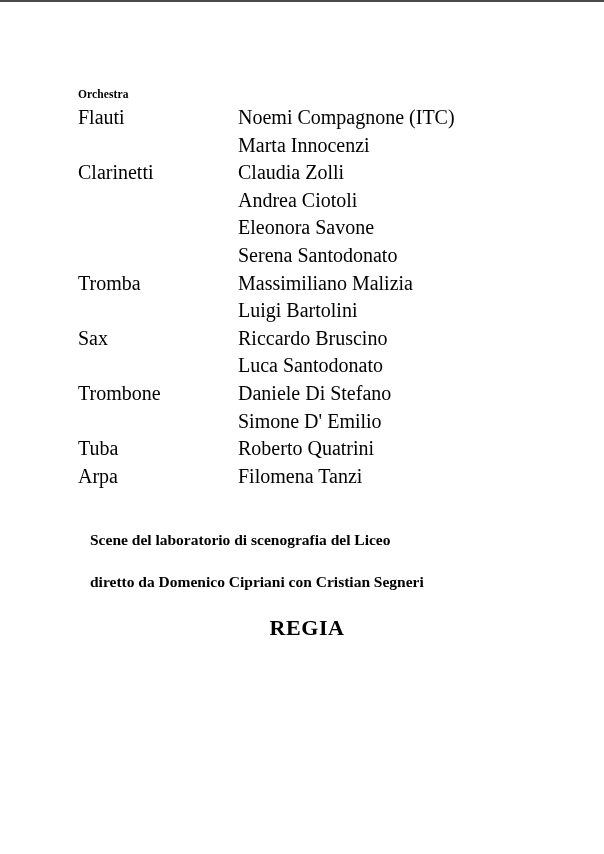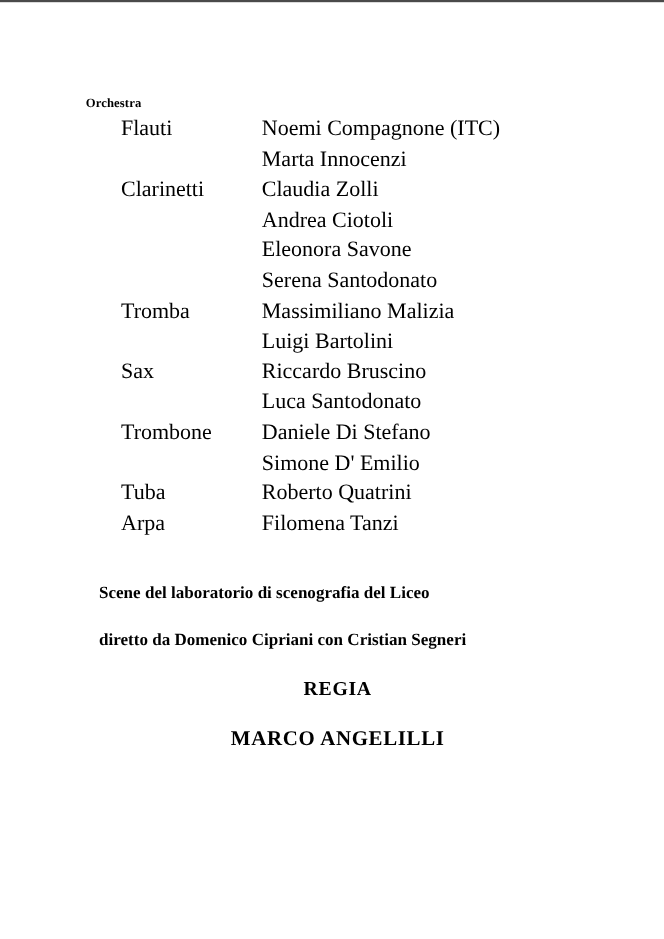--- a/index.html
+++ b/index.html
@@ -60,21 +60,20 @@
     height: 27.6px;
     white-space: nowrap;
   }
   .instrument {
     position: absolute;
     left: 0;
     top: 0;
     font-size: 20px;
     line-height: 27.6px;
     white-space: nowrap;
-    margin-left: 32px;
   }
   .performer {
     position: absolute;
     left: 160px;
     top: 0;
     font-size: 20px;
     line-height: 27.6px;
     white-space: nowrap;
   }
 
@@ -96,21 +95,21 @@
 
   
   .regia-block {
     position: absolute;
     left: 0;
     top: 617px;
     width: 604px;
     text-align: center;
   }
   .regia-label {
-    font-size: 18px;
+    font-size: 22px;
     font-weight: bold;
     letter-spacing: 0.6px;
     line-height: 1;
     margin-bottom: 27px;
     margin-left: 10px;
   }
   .regia-name {
     font-size: 19px;
     font-weight: bold;
     letter-spacing: 0.6px;
@@ -186,16 +185,15 @@
     </div>
   </div>
 
   <div class="credits">
     <div class="credit-line">Scene del laboratorio di scenografia del Liceo</div>
     <div class="credit-line">diretto da Domenico Cipriani con Cristian Segneri</div>
   </div>
 
   <div class="regia-block">
     <div class="regia-label">REGIA</div>
-    <div class="regia-name">MARCO ANGELILLI</div>
   </div>
 
 </div>
 
 </body></html>

